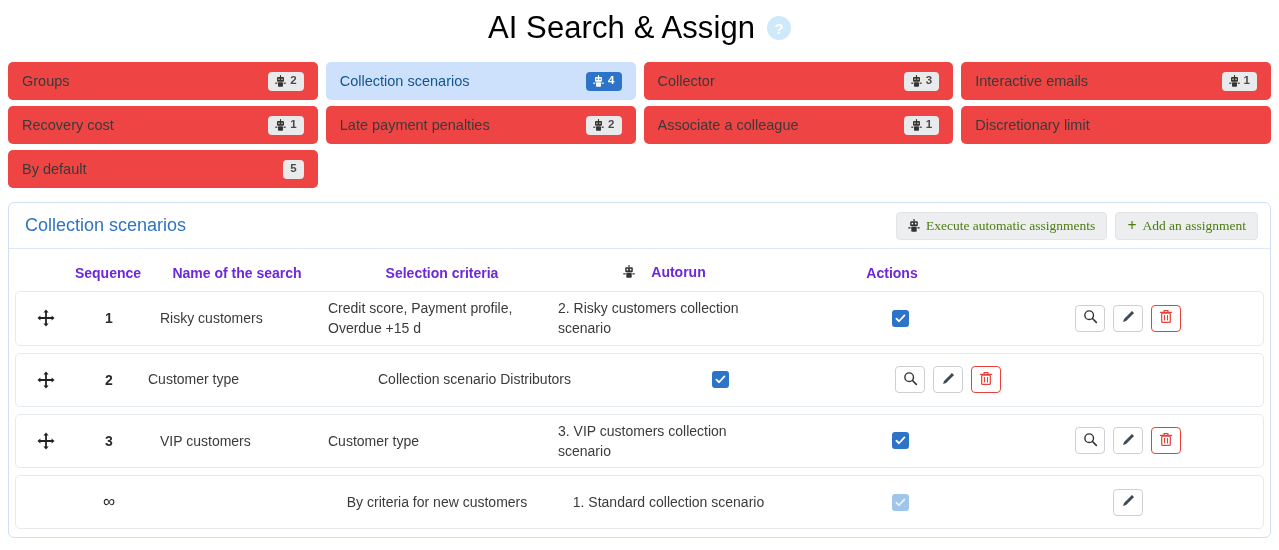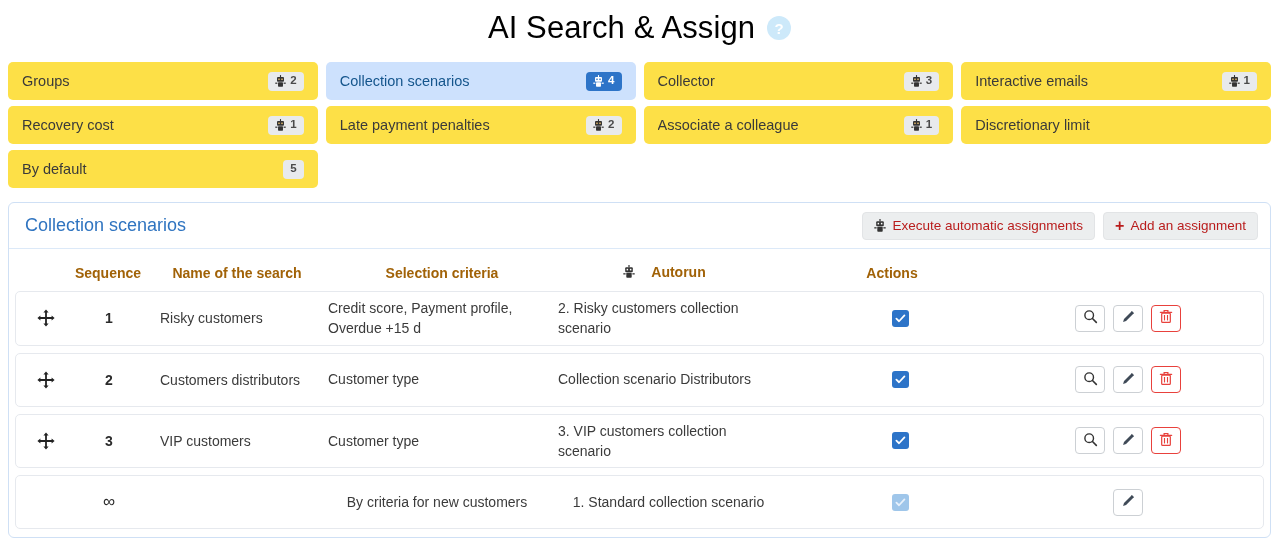--- a/index.html
+++ b/index.html
@@ -39,21 +39,21 @@
 
   
   .tab-grid {
     padding: 6px 8px 0 8px;
     display: grid;
     grid-template-columns: repeat(4, 1fr);
     gap: 6px 8px;
   }
   .tab {
     height: 38px;
-    background: #fde047;
+    background: #ef4444;
     border-radius: 5px;
     display: flex;
     align-items: center;
     justify-content: space-between;
     padding: 0 14px;
     font-size: 14.5px;
     color: #3a3a3a;
     cursor: pointer;
     user-select: none;
   }
@@ -104,39 +104,39 @@
     font-weight: 400;
   }
   .panel-actions { display: flex; gap: 8px; }
   .btn {
     background: #eceeef;
     border: 1px solid #e2e4e6;
     border-radius: 4px;
     height: 28px;
     padding: 5px 11px;
     font-size: 13.5px;
-    color: #b91c1c;
+    color: #4d7c0f;
     display: inline-flex;
     align-items: center;
     gap: 6px;
     cursor: pointer;
-    font-family: Liberation Sans, sans-serif;
+    font-family: Liberation Serif, serif;
     white-space: nowrap;
   }
   .btn .plus { font-size: 16px; font-weight: bold; line-height: 1; }
 
   
   .table { padding: 6px 6px 8px 6px; }
   .thead {
     display: flex;
     align-items: center;
     height: 36px;
     font-size: 14px;
     font-weight: bold;
-    color: #a16207;
+    color: #6d28d9;
     padding: 0 6px;
   }
   .th-drag   { width: 48px; }
   .th-seq    { width: 78px; text-align: center; }
   .th-name   { width: 180px; text-align: center; }
   .th-crit   { width: 230px; text-align: center; }
   .th-assign { width: 235px; text-align: center; }
   .th-auto   { width: 215px; text-align: center; }
   .th-act    { width: 240px; text-align: center; }
   .th-auto .autorun-head {
@@ -423,21 +423,20 @@
               </span>
             </div>
           </div>
           <div class="row">
             <div class="c-drag">
               <svg width="18" height="18" viewBox="0 0 18 18" aria-hidden="true">
                 <path fill="#222" d="M9 0.4 L11.6 3.4 L9.9 3.4 L9.9 8.1 L14.6 8.1 L14.6 6.4 L17.6 9 L14.6 11.6 L14.6 9.9 L9.9 9.9 L9.9 14.6 L11.6 14.6 L9 17.6 L6.4 14.6 L8.1 14.6 L8.1 9.9 L3.4 9.9 L3.4 11.6 L0.4 9 L3.4 6.4 L3.4 8.1 L8.1 8.1 L8.1 3.4 L6.4 3.4 Z"></path>
               </svg>
             </div>
             <div class="c-seq">2</div>
-            <div class="c-name">Customers distributors</div>
             <div class="c-crit">Customer type</div>
             <div class="c-assign">Collection scenario Distributors</div>
             <div class="c-auto">
               <span class="cb">
                 <svg width="11" height="11" viewBox="0 0 12 12" aria-hidden="true">
                   <path d="M1.5 6.2 L4.4 9 L10.3 2.6" stroke="#ffffff" stroke-width="1.9" fill="none" stroke-linecap="round" stroke-linejoin="round"></path>
                 </svg>
               </span>
             </div>
             <div class="c-act">

